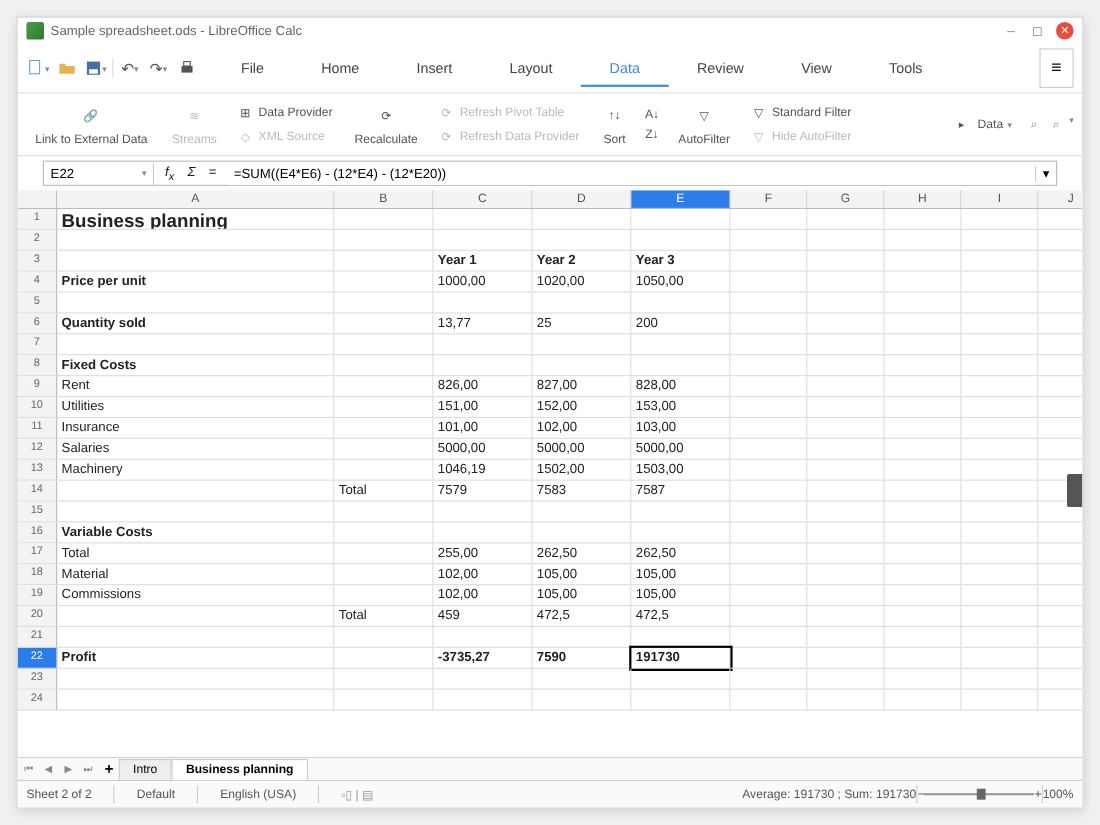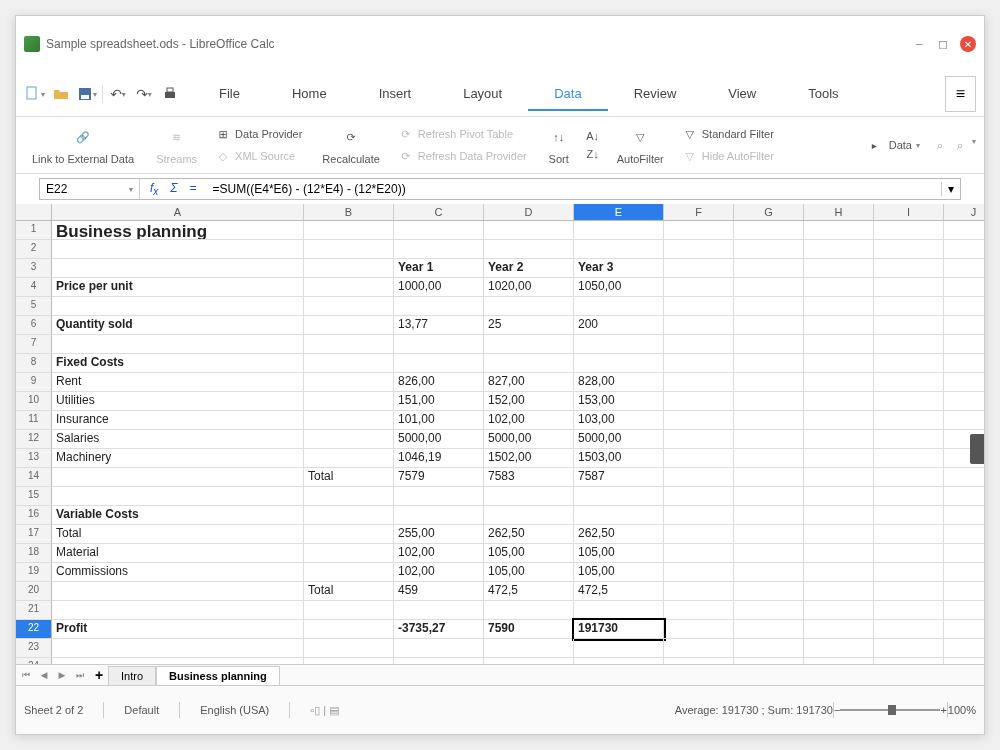--- a/index.html
+++ b/index.html
@@ -1,18 +1,18 @@
 <!DOCTYPE html>
 <html><head>
 <meta charset="utf-8">
 <style>
 * { margin:0; padding:0; box-sizing:border-box; font-family:"Segoe UI",Tahoma,sans-serif; }
 body { background:#f0f0f0; width:1000px; height:750px; overflow:hidden; padding:15px; }
 .window { background:#fff; border:1px solid #ccc; width:970px; height:720px; margin:0 auto; display:flex; flex-direction:column; box-shadow:0 2px 10px rgba(0,0,0,.15); }
-.titlebar { display:flex; align-items:center; padding:20px 8px; font-size:12px; color:#666; }
+.titlebar { display:flex; align-items:center; padding:4px 8px; font-size:12px; color:#666; }
 .app-icon { width:16px; height:16px; background:linear-gradient(135deg,#4a9d4a,#2d7a2d); border-radius:2px; margin-right:6px; }
 .window-controls { margin-left:auto; display:flex; gap:10px; align-items:center; }
 .wc { width:14px; height:14px; display:flex; align-items:center; justify-content:center; font-size:12px; color:#888; }
 .wc.close { background:#e74c3c; color:#fff; border-radius:50%; width:16px; height:16px; font-size:10px; }
 
 .quickbar { display:flex; align-items:center; padding:4px 8px; gap:4px; border-bottom:1px solid #ddd; }
 .qb-btn { width:22px; height:22px; display:flex; align-items:center; justify-content:center; font-size:14px; color:#555; }
 .qb-btn svg { width:16px; height:16px; }
 .dd { font-size:8px; color:#888; }
 
@@ -25,21 +25,21 @@
 .rib-grp { display:flex; align-items:center; gap:6px; }
 .rib-btn { display:flex; align-items:center; gap:4px; padding:2px 4px; }
 .rib-btn.dsb { color:#bbb; }
 .rib-ico { width:16px; height:16px; display:inline-flex; align-items:center; justify-content:center; }
 .rib-big { flex-direction:column; padding:2px 8px; }
 .rib-big .rib-ico { width:24px; height:24px; }
 .ribbon-right { margin-left:auto; display:flex; align-items:center; gap:8px; }
 
 .formula-bar { display:flex; align-items:center; border:1px solid #bbb; margin:4px 23px; background:#fff; font-size:12px; }
 .name-box { width:100px; padding:3px 6px; border-right:1px solid #ccc; display:flex; align-items:center; }
-.fb-btns { display:flex; padding:0 4px; color:#1d4ed8; }
+.fb-btns { display:flex; padding:0 4px; color:#0f172a; }
 .fb-btn { padding:2px 6px; font-style:italic; }
 .formula-input { flex:1; padding:3px 6px; border:none; outline:none; font-size:12px; }
 .fb-end { padding:0 6px; border-left:1px solid #ccc; }
 
 .grid-wrap { flex:1; display:flex; overflow:hidden; position:relative; }
 .grid { display:flex; flex-direction:column; flex:1; font-size:12px; color:#222; background:#fff; }
 .col-headers { display:flex; background:#f3f3f3; border-bottom:1px solid #bbb; }
 .corner { width:36px; border-right:1px solid #bbb; background:#f3f3f3; }
 .ch { border-right:1px solid #ccc; text-align:center; padding:2px 0; font-size:11px; color:#555; background:#f3f3f3; }
 .ch.sel { background:#2b7de9; color:#fff; }
@@ -54,21 +54,21 @@
 .c-A { width:252px; } .c-B { width:90px; } .c-C { width:90px; } .c-D { width:90px; } .c-E { width:90px; }
 .c-F { width:70px; } .c-G { width:70px; } .c-H { width:70px; } .c-I { width:70px; } .c-J { width:60px; }
 .hscroll-area { display:flex; border-top:1px solid #ccc; background:#f9f9f9; align-items:center; }
 .tab-nav { display:flex; padding:2px; gap:2px; }
 .tab-nav-btn { width:16px; height:16px; font-size:9px; color:#888; display:flex; align-items:center; justify-content:center; }
 .add-tab { width:18px; font-weight:bold; font-size:14px; display:flex; align-items:center; justify-content:center; }
 .sheet-tab { padding:3px 12px; font-size:11px; border:1px solid #ccc; border-bottom:none; background:#eee; }
 .sheet-tab.active { background:#fff; font-weight:bold; }
 .hscroll-track { flex:1; }
 
-.statusbar { display:flex; align-items:center; border-top:1px solid #ccc; padding:16px 8px; font-size:11px; color:#555; gap:20px; background:#fafafa; }
+.statusbar { display:flex; align-items:center; border-top:1px solid #ccc; padding:4px 8px; font-size:11px; color:#555; gap:20px; background:#fafafa; }
 .sb-sep { border-left:1px solid #ccc; height:16px; }
 .sb-right { margin-left:auto; display:flex; align-items:center; }
 .zoom-slider { width:100px; height:2px; background:#999; position:relative; }
 .zoom-thumb { position:absolute; left:48px; top:-4px; width:8px; height:10px; background:#666; }
 .side-handle { position:absolute; right:0; top:50%; width:14px; height:30px; background:#555; border-radius:2px 0 0 2px; }
 </style>
 </head>
 <body>
 
 <div class="window">

